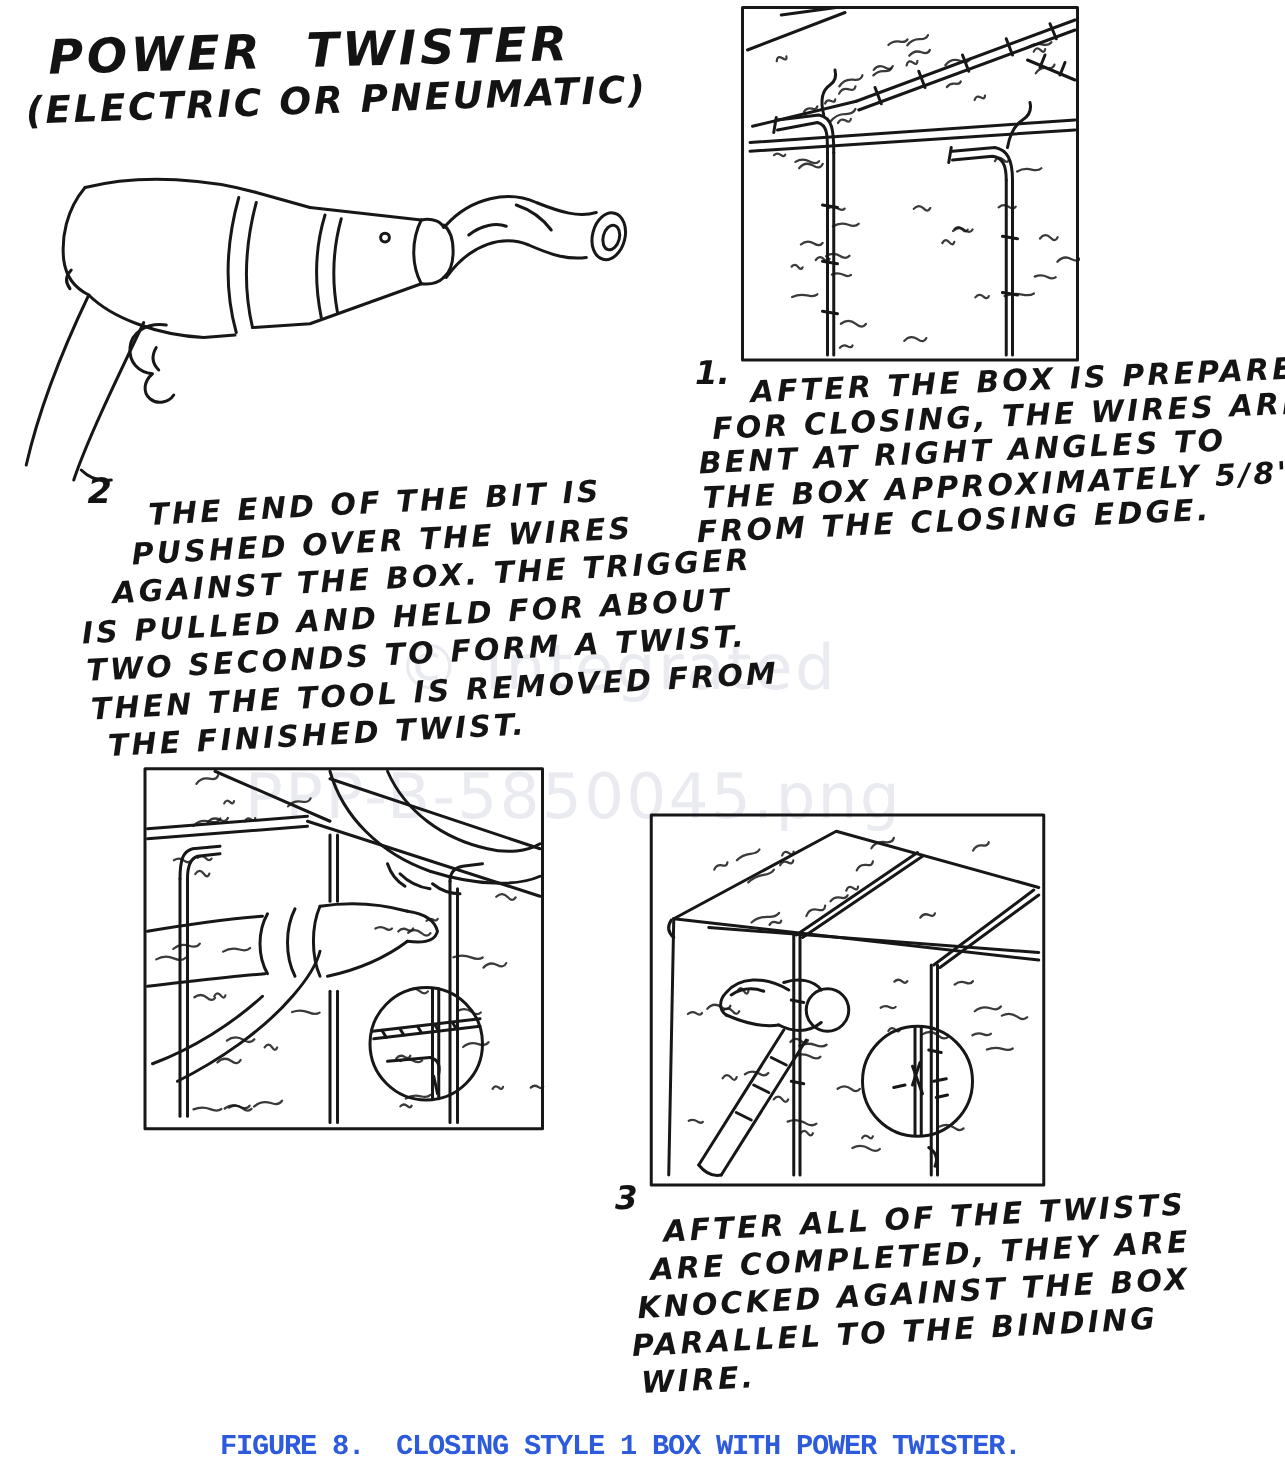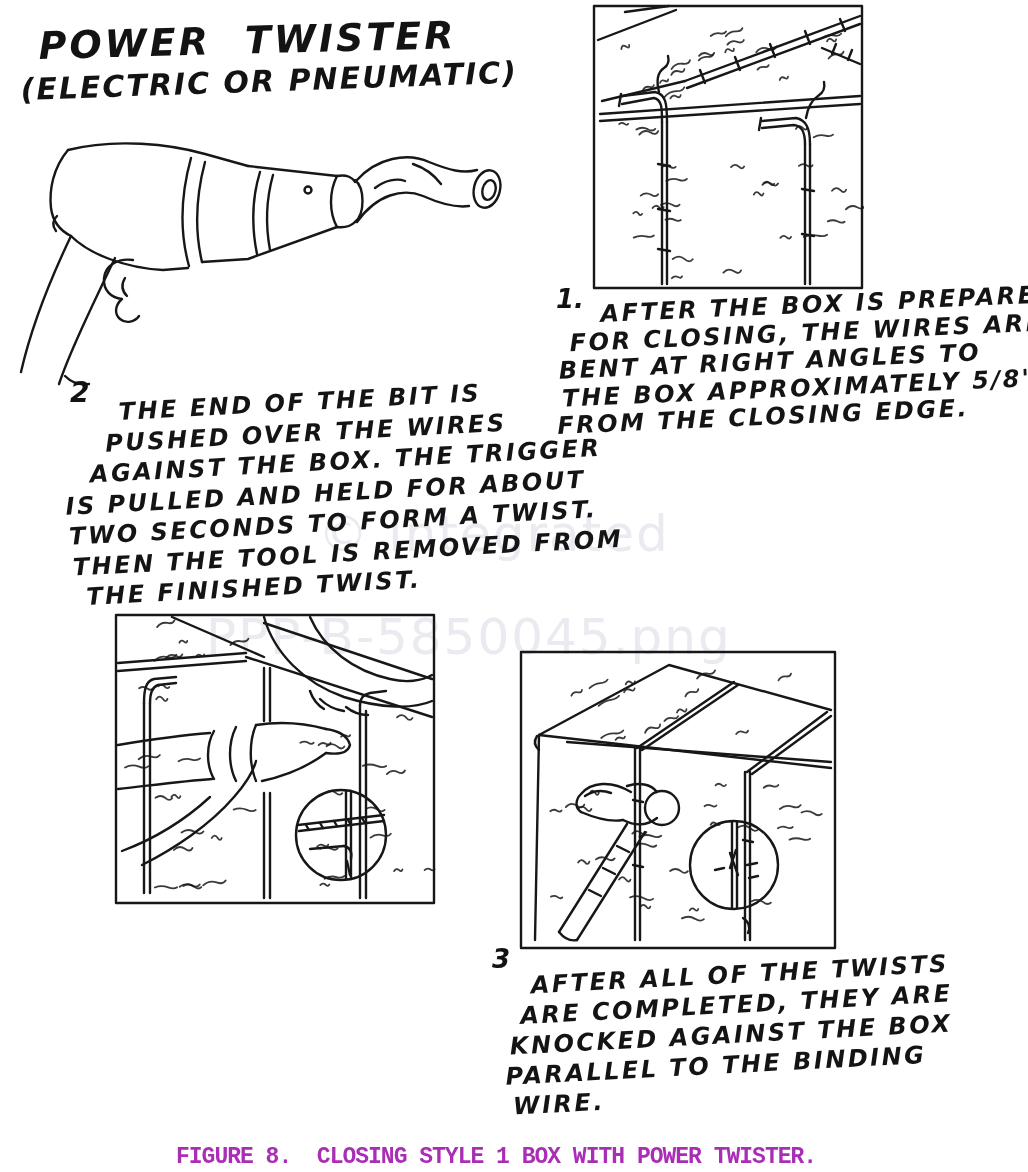--- a/index.html
+++ b/index.html
@@ -30,30 +30,30 @@
   #step3 .ln:nth-child(1){padding-left:30px;} #step3 .ln:nth-child(2){padding-left:18px;}
   #step3 .ln:nth-child(3){padding-left:6px;}  #step3 .ln:nth-child(5){padding-left:6px;}
   
   .fig{position:absolute;z-index:2;}
   .art path,.art line,.art circle,.art ellipse,.art rect{
       fill:none;stroke:#171717;stroke-width:2.4;stroke-linecap:round;stroke-linejoin:round;}
   .art g[data-grain] path{stroke-width:1.8;opacity:.85;}
   .frame{stroke-width:3px;}
   
   #caption{position:absolute;z-index:2;font-family:"Liberation Mono","DejaVu Sans Mono",monospace;
-           font-weight:700;font-size:23px;color:#a21caf;letter-spacing:-1px;
+           font-weight:700;font-size:23px;color:#1d4ed8;letter-spacing:-1px;
            white-space:pre;opacity:.92;}
 </style>
 </head>
 <body>
 
 <div id="page">
 
   <div class="wm" style="left:318px;top:505px">© Integrated</div>
-  <div class="wm" style="left:206px;top:608px">PPP-B-5850045.png</div>
+  <div class="wm" style="left:196px;top:608px">PPP-B-5850045.png</div>
 
   <div class="hand t1" style="left:38px;top:24px">POWER TWISTER</div>
   <div class="hand t2" style="left:20px;top:72px">(ELECTRIC OR PNEUMATIC)</div>
 
   <svg class="fig art" style="left:5px;top:128px" width="512" height="258" viewBox="0 0 512 258">
     <path d="M63,22 C110,10 165,16 200,26 L243,38"></path>
     <path d="M63,22 C48,40 44,62 46,80 C48,96 58,104 66,108"></path>
     <path d="M66,108 C84,126 120,140 158,142 L183,140"></path>
     <path d="M52,88 q-7,7 -1,15" stroke-width="4.5"></path>
     <path d="M186,30 C176,66 174,102 184,138" stroke-width="7"></path>

